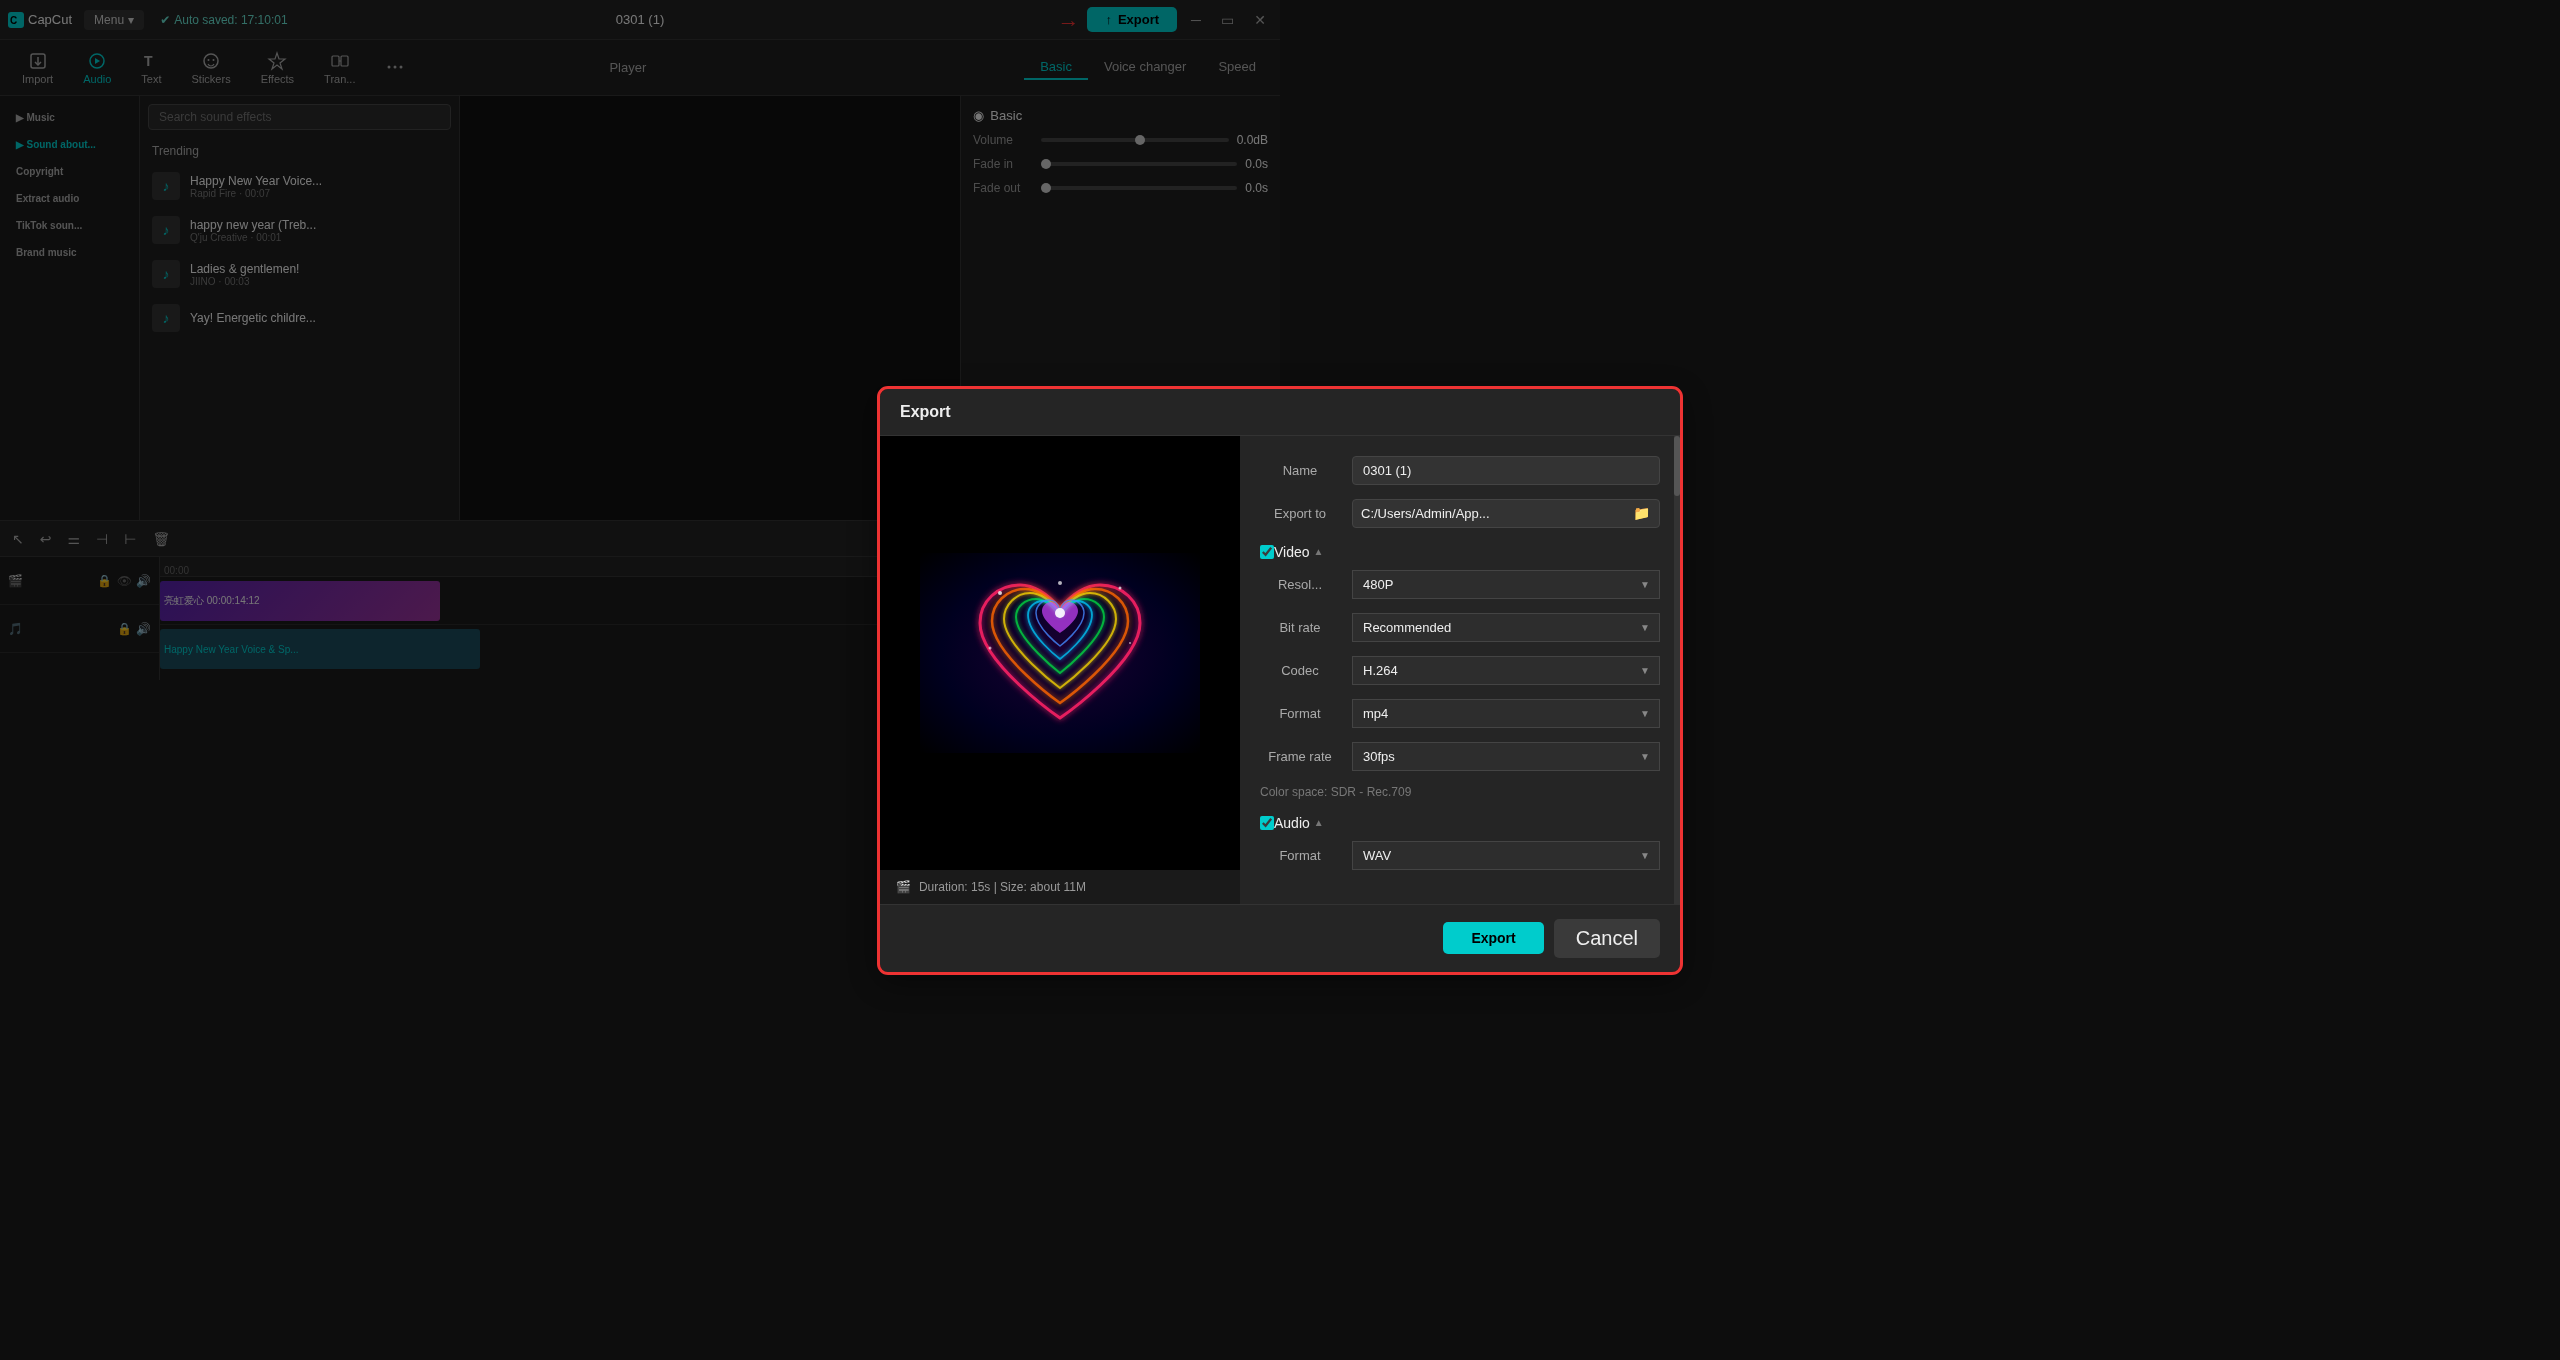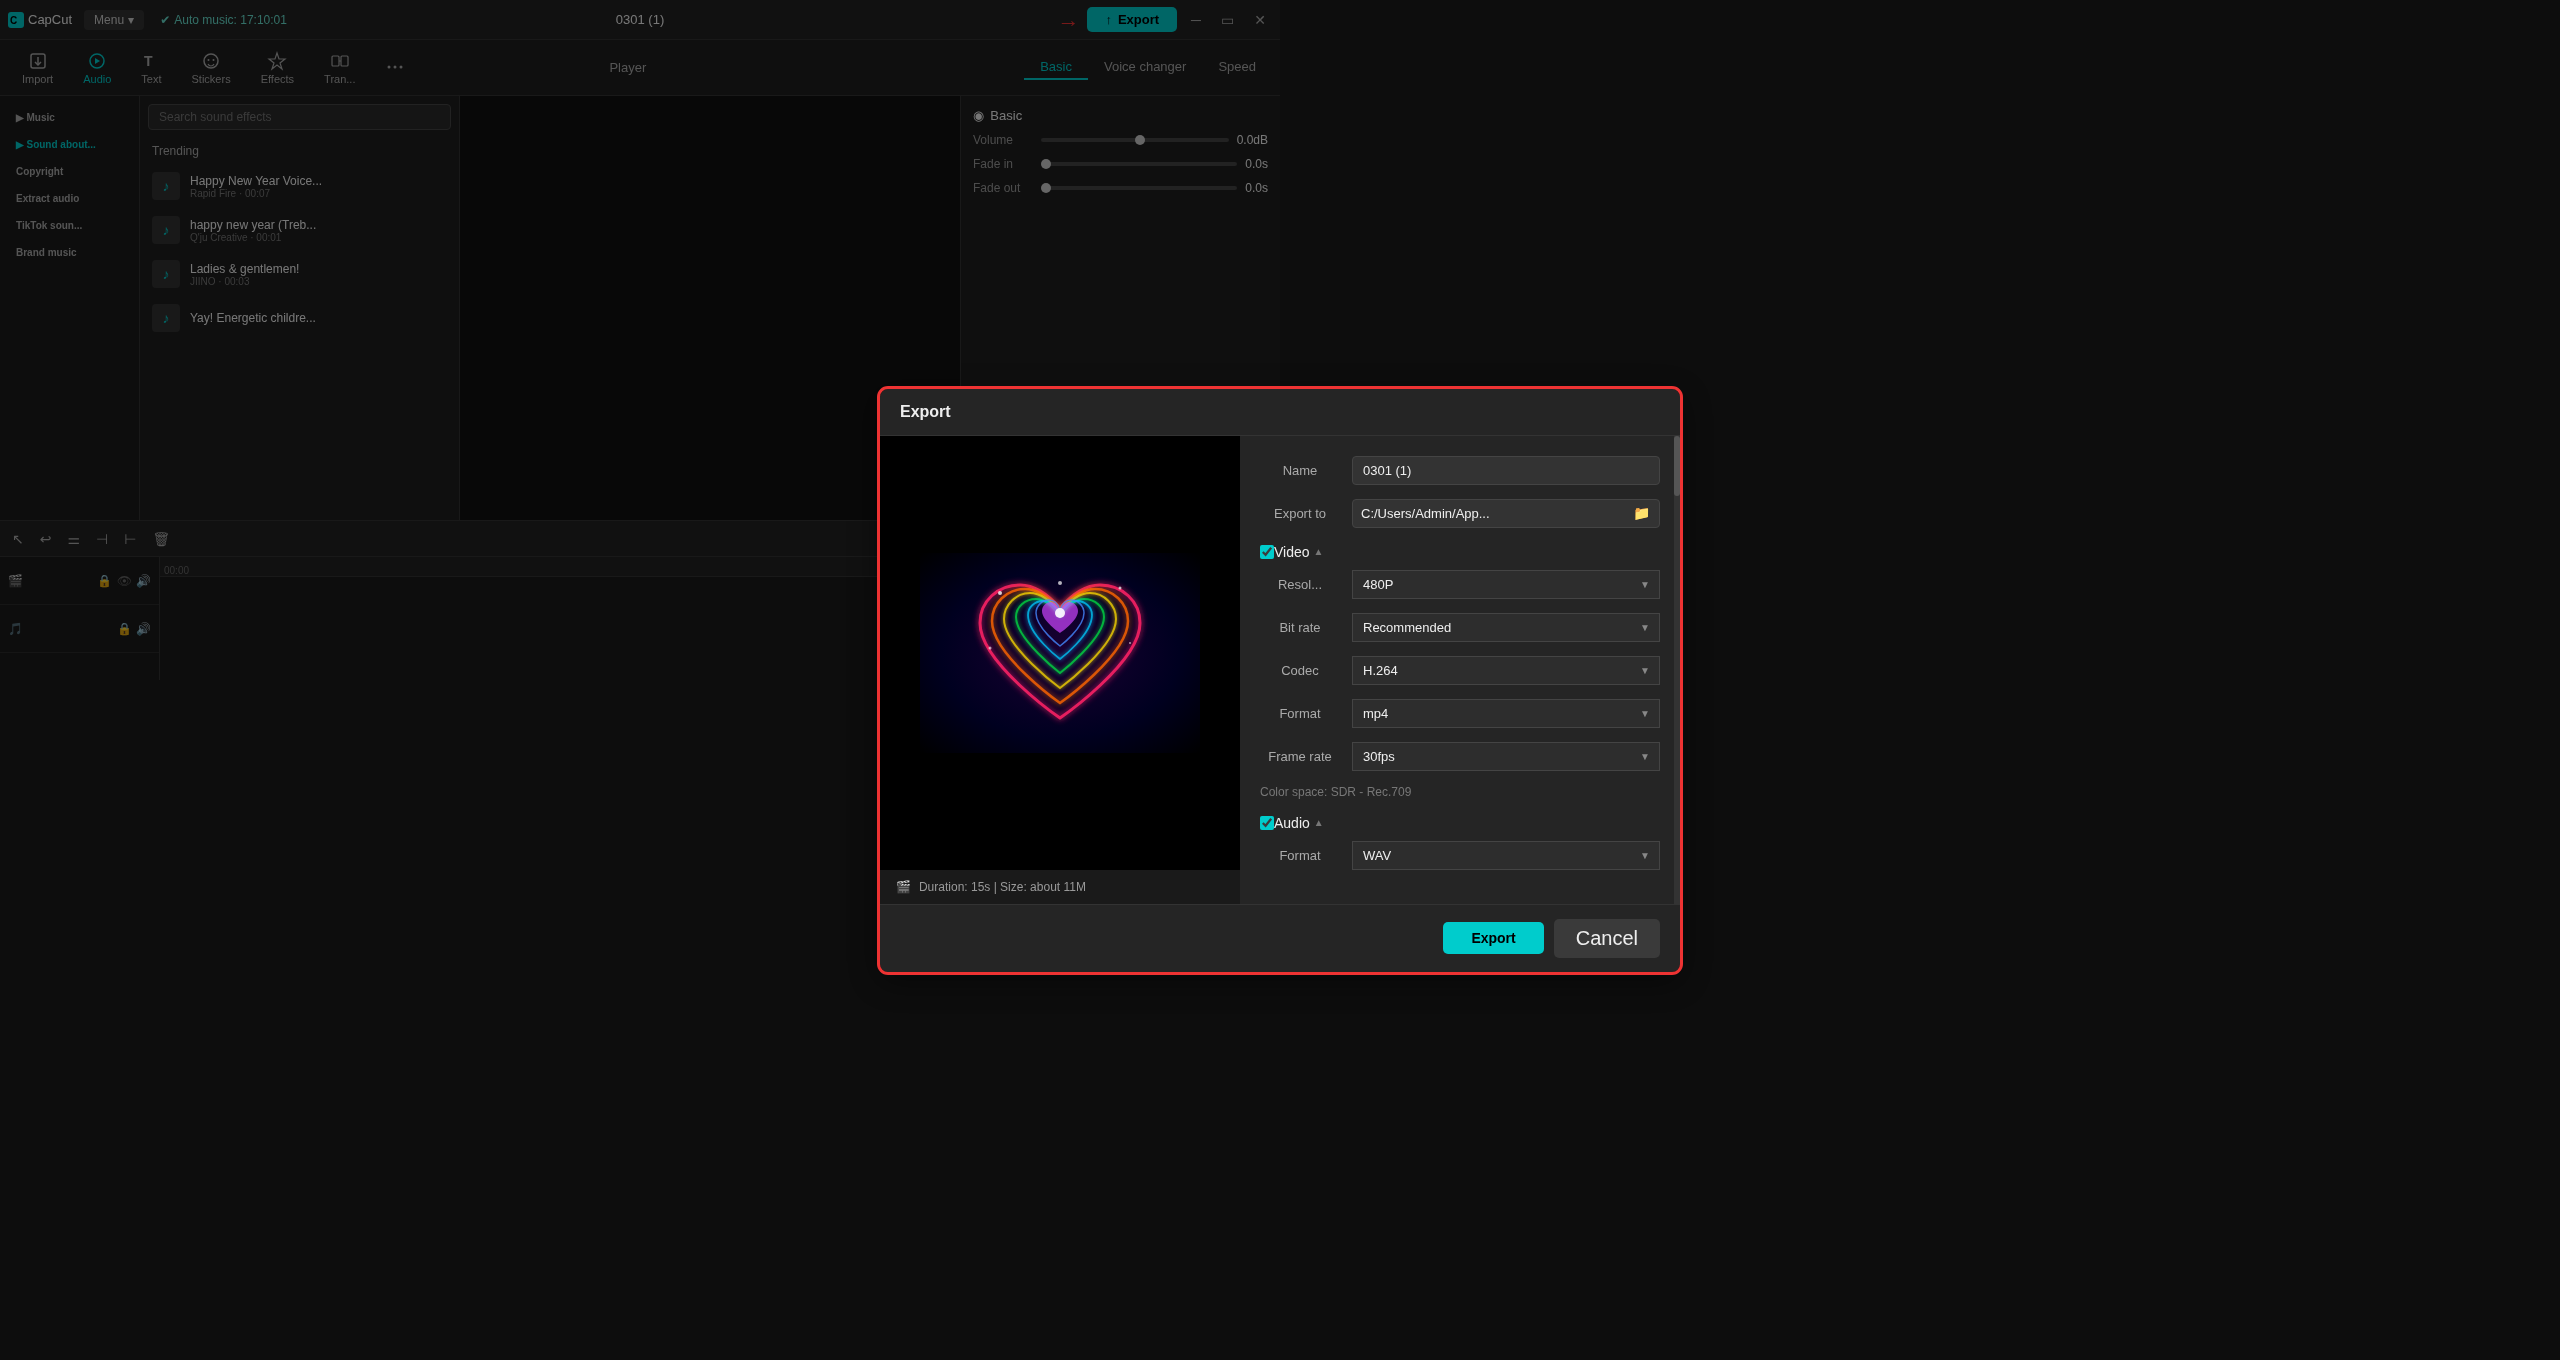--- a/index.html
+++ b/index.html
@@ -615,21 +615,21 @@
       <text x="2" y="12" font-size="10" fill="#000" font-weight="bold">C</text>
     </svg>
     <span>CapCut</span>
   </div>
   <button class="menu-btn">
     <span>Menu</span>
     <span>▾</span>
   </button>
   <span class="autosave">
     <span>✔</span>
-    <span>Auto music: 17:10:01</span>
+    <span>Auto saved: 17:10:01</span>
   </span>
   <span class="project-title">0301 (1)</span>
   <div class="topbar-right">
     <span class="arrow-indicator">→</span>
     <button class="export-btn">
       <span>↑</span>
       <span>Export</span>
     </button>
     <button class="win-btn">─</button>
     <button class="win-btn">▭</button>
@@ -800,20 +800,32 @@
         <div class="tl-track-icons">
           <span class="tl-icon">🔒</span>
           <span class="tl-icon">🔊</span>
         </div>
       </div>
     </div>
     <div class="timeline-ruler">
       <div class="tl-ruler-bar">
         <span>00:00</span>
         <span style="margin-left:auto">00:40</span>
+      </div>
+      <div class="tl-track-area">
+        <div class="tl-video-track">
+          <div class="tl-clip" style="width:280px;">
+            <span>亮虹爱心 00:00:14:12</span>
+          </div>
+        </div>
+        <div class="tl-audio-track">
+          <div class="tl-audio-clip" style="width:320px;">
+            <span>Happy New Year Voice &amp; Sp...</span>
+          </div>
+        </div>
       </div>
     </div>
   </div>
 </div>
 
 <div class="modal-overlay">
   <div class="modal">
     <div class="modal-header">
       <span class="modal-title">Export</span>
     </div>

